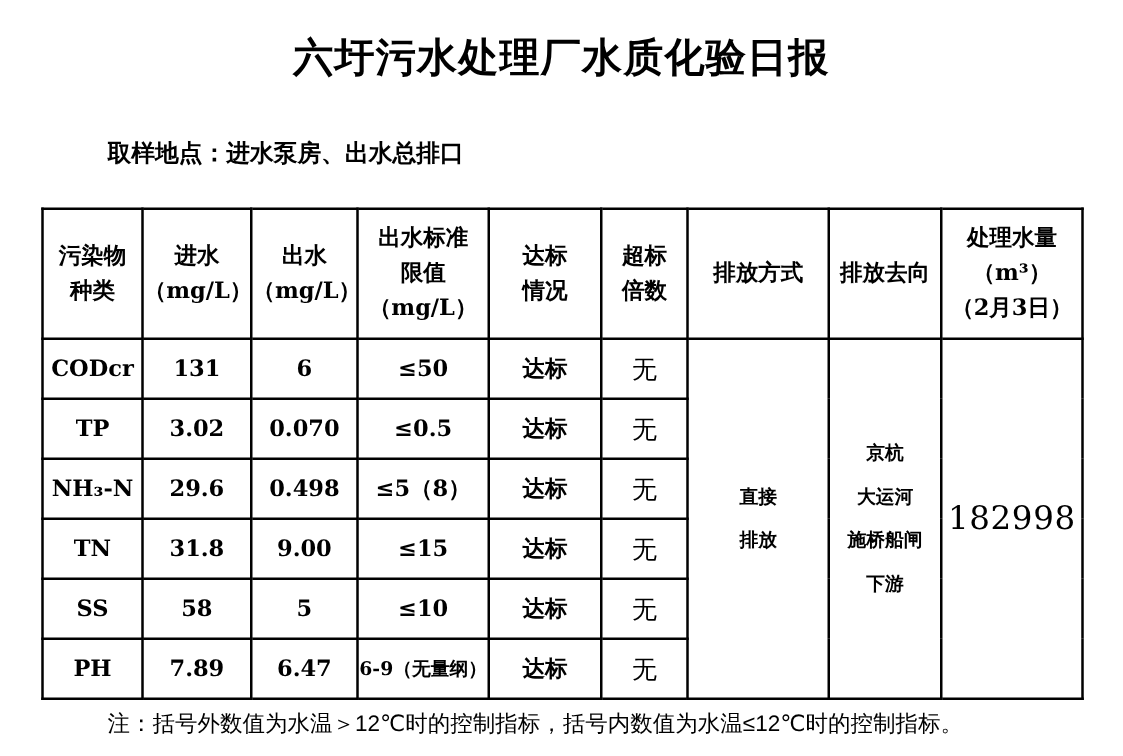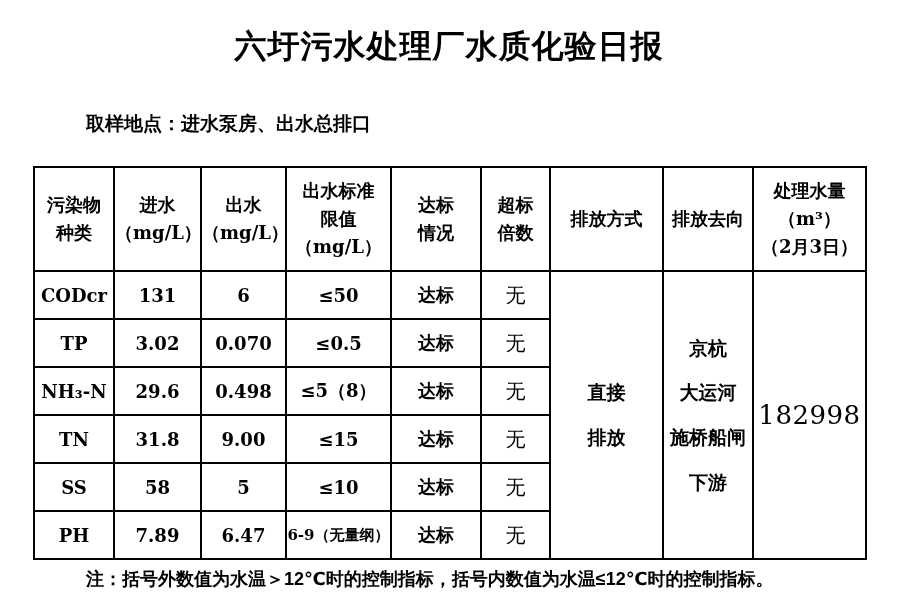--- a/index.html
+++ b/index.html
@@ -57,37 +57,37 @@
   .report-table td {
     font-size: 18px;
     font-weight: bold;
     text-align: center;
   }
   td.exceed-cell {
     font-weight: 400;
     font-size: 20px;
   }
   td.merged-cell {
-    font-size: 19px;
+    font-size: 15px;
     font-weight: bold;
     line-height: 2.35;
     white-space: pre-line;
   }
   td.volume-cell {
     font-size: 26px;
     font-weight: 400;
     letter-spacing: 0.5px;
     font-family: "DejaVu Serif", "Liberation Serif", serif;
   }
   td.limit-cell-small { font-size: 15px; }
   .note {
     margin-top: 7px;
     padding-left: 86px;
     font-size: 18px;
-    font-weight: bold;
+    font-weight: normal;
     line-height: 24px;
   }
 </style>
 </head>
 <body>
 
 <div class="page">
 
   <h1 class="title">六圩污水处理厂水质化验日报</h1>
 

